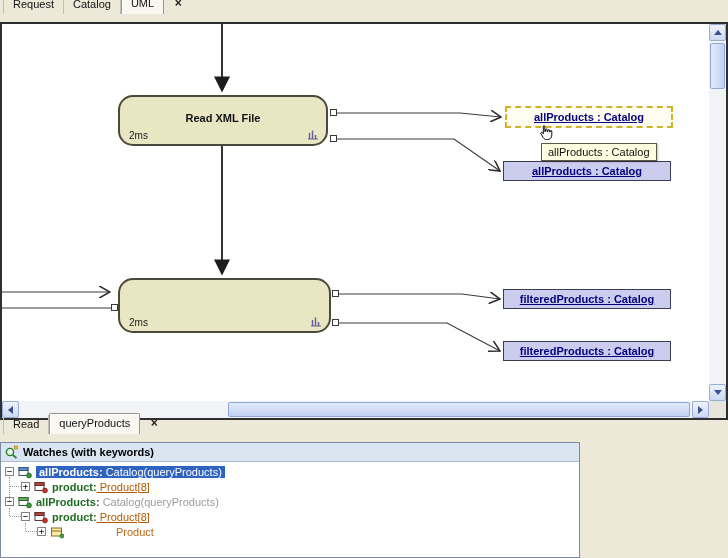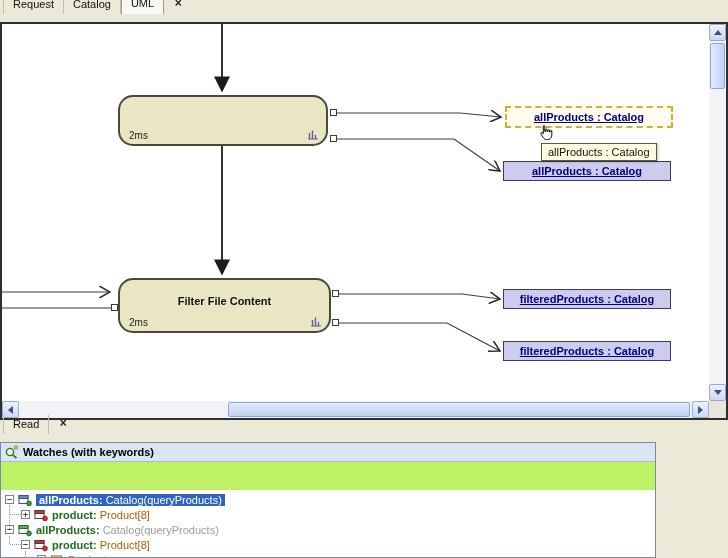--- a/index.html
+++ b/index.html
@@ -61,39 +61,39 @@
   .tri.t-up    { border-left:4px solid transparent; border-right:4px solid transparent; border-bottom:5px solid #39518f; }
   .tri.t-down  { border-left:4px solid transparent; border-right:4px solid transparent; border-top:5px solid #39518f; }
   .tri.t-left  { border-top:4px solid transparent; border-bottom:4px solid transparent; border-right:5px solid #39518f; }
   .tri.t-right { border-top:4px solid transparent; border-bottom:4px solid transparent; border-left:5px solid #39518f; }
   .vthumb { position:absolute; left:1px; width:15px; top:19px; height:46px; box-sizing:border-box;
             background:linear-gradient(90deg,#e2e9fa,#c3d2f3); border:1px solid #8ea6dd; border-radius:2px; cursor:pointer; }
   .hthumb { position:absolute; top:1px; height:15px; left:226px; width:462px; box-sizing:border-box;
             background:linear-gradient(#e2e9fa,#c3d2f3); border:1px solid #8ea6dd; border-radius:2px; cursor:pointer; }
 
   
-  .watches { position:absolute; top:442px; left:0; width:656px; height:116px; box-sizing:border-box;
-             border:1px solid #7a8aa0; background:#bef264; display:flex; flex-direction:column;gap:28px; }
+  .watches { position:absolute; top:442px; left:0; width:580px; height:116px; box-sizing:border-box;
+             border:1px solid #7a8aa0; background:#3b82f6; display:flex; flex-direction:column; }
   .watches-header { flex:0 0 18px; height:18px; background:#d9e6f2; border-bottom:1px solid #aabccd;
                     display:flex; align-items:center; padding-left:3px; gap:4px; }
   .watches-title { font-weight:bold; color:#000; }
   .tree { position:relative; flex:1; background:#fff; overflow:hidden; padding-top:2px; }
   .trow { height:15px; display:flex; align-items:center; }
   .indent0{padding-left:4px;} .indent1{padding-left:20px;} .indent2{padding-left:36px;}
   .expander { width:9px; height:9px; box-sizing:border-box; border:1px solid #848484; background:#fff;
               font-size:9px; line-height:7px; text-align:center; margin-right:4px; flex:0 0 9px;
               color:#000; font-family:"DejaVu Sans Mono", monospace; cursor:pointer; }
   .ticon { margin-right:4px; flex:0 0 14px; }
   .tlabel { white-space:pre; }
   .sel { background:#2e63c0; color:#fff; padding:0 3px; }
   .sel .nm { font-weight:bold; color:#fff; }
   .nm-green { font-weight:bold; color:#1f6b1f; }
-  .ty-orange { color:#b05a00; }
+  .ty-orange { color:#b05a00;text-decoration:underline; }
   .ty-gray { color:#9c9c9c; }
-  .ty-orange5 { color:#c06818; }
+  .ty-orange5 { color:#c06818;margin-left:48px; }
   .guide { position:absolute; width:0; border-left:1px dotted #9a9a9a; }
   .stub  { position:absolute; height:0; border-top:1px dotted #9a9a9a; }
 </style>
 </head>
 <body>
 
 <div class="app">
 
   <div class="tabbar top">
     <div class="tab">Request</div>
@@ -122,29 +122,29 @@
         <path d="M335,115 L452,115 L498,147" stroke="#3c3c3c" stroke-width="1.2" fill="none" marker-end="url(#open)"></path>
 
         <path d="M0,268 L108,268" stroke="#3c3c3c" stroke-width="1.2" fill="none" marker-end="url(#open)"></path>
         <path d="M0,284 L109,284" stroke="#3c3c3c" stroke-width="1.2" fill="none"></path>
 
         <path d="M337,270 L460,270 L498,275" stroke="#3c3c3c" stroke-width="1.2" fill="none" marker-end="url(#open)"></path>
         <path d="M337,299 L445,299 L498,327" stroke="#3c3c3c" stroke-width="1.2" fill="none" marker-end="url(#open)"></path>
       </svg>
 
       <div class="node" id="node1">
+        <div class="node-title">Read XML File</div>
         <div class="node-duration">2ms</div>
         <svg class="node-icon" width="12" height="11" viewBox="0 0 12 11">
           <path d="M1,10 L11,10" stroke="#6a5a9a" stroke-width="1"></path>
           <path d="M2.5,10 L2.5,4 M5.5,10 L5.5,1.5 M8.5,10 L8.5,6" stroke="#6a5a9a" stroke-width="1.4"></path>
         </svg>
       </div>
 
       <div class="node" id="node2">
-        <div class="node-title">Filter File Content</div>
         <div class="node-duration">2ms</div>
         <svg class="node-icon" width="12" height="11" viewBox="0 0 12 11">
           <path d="M1,10 L11,10" stroke="#6a5a9a" stroke-width="1"></path>
           <path d="M2.5,10 L2.5,4 M5.5,10 L5.5,1.5 M8.5,10 L8.5,6" stroke="#6a5a9a" stroke-width="1.4"></path>
         </svg>
       </div>
 
       <div class="port" style="left:328px; top:85px;"></div>
       <div class="port" style="left:328px; top:111px;"></div>
       <div class="port" style="left:330px; top:266px;"></div>
@@ -186,20 +186,21 @@
       <div class="hthumb"></div>
       <div class="sb right">
           <span class="tri t-right"></span>
         </div>
     </div>
     <div class="corner"></div>
   </div>
 
   <div class="tabbar bottom">
     <div class="tab">Read</div>
+    <div class="tab active">queryProducts</div>
     <div class="tab-close">×</div>
   </div>
 
   <div class="watches">
     <div class="watches-header">
       <svg width="15" height="14" viewBox="0 0 15 14">
         <circle cx="6" cy="7" r="3.6" fill="#e8f4e8" stroke="#2a7a2a" stroke-width="1.4"></circle>
         <line x1="8.8" y1="9.8" x2="12.5" y2="13.2" stroke="#2a7a2a" stroke-width="1.8"></line>
         <rect x="10.5" y="1" width="3" height="3" fill="#f0c030" stroke="#a07010" stroke-width="0.6"></rect>
       </svg>

